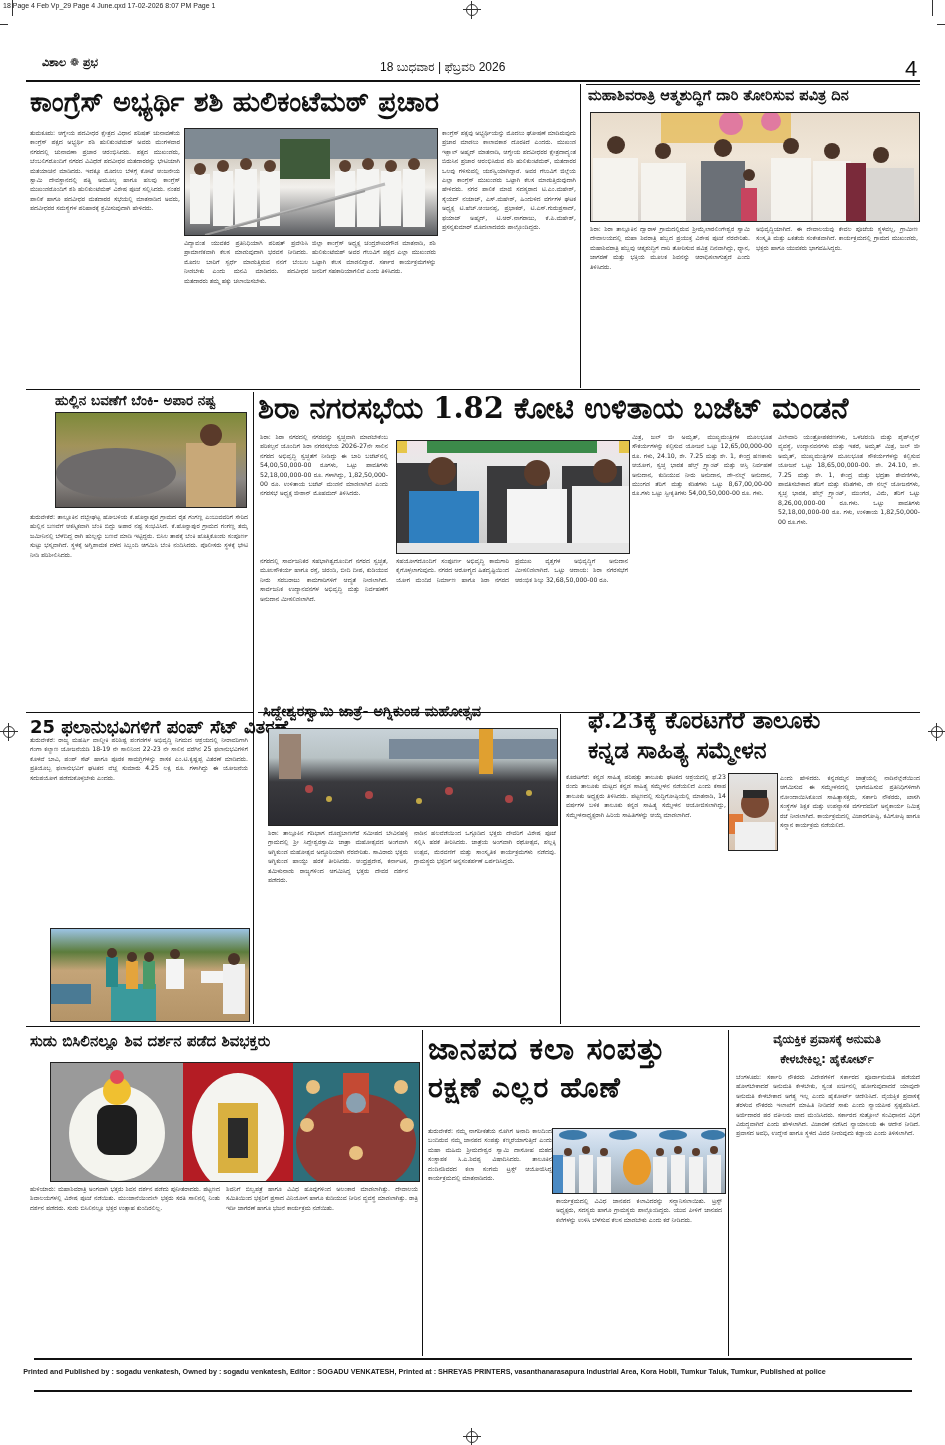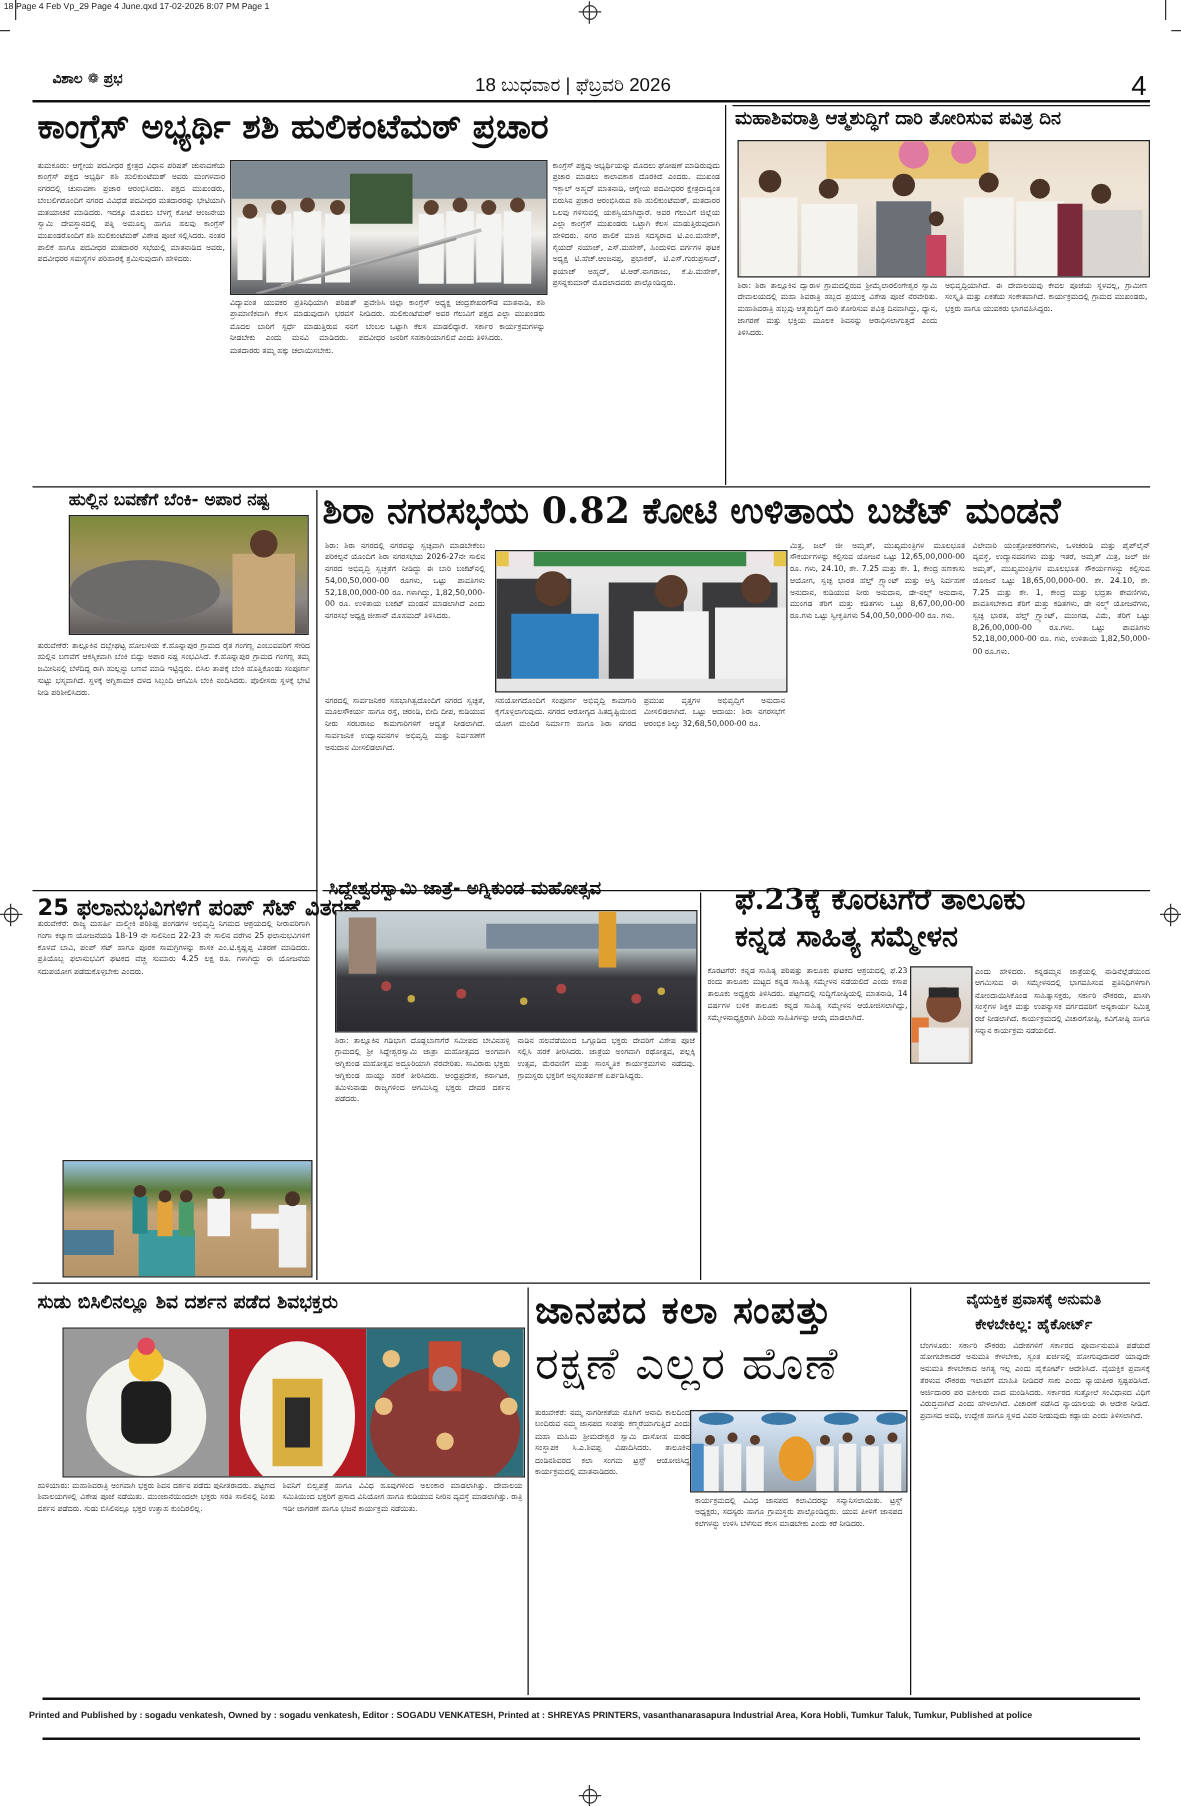--- a/index.html
+++ b/index.html
@@ -4,21 +4,21 @@
 <style>
   html,body{margin:0;padding:0;background:#fff;}
   body{width:945px;height:1445px;position:relative;overflow:hidden;font-family:"DejaVu Sans",sans-serif;color:#111;}
   .abs{position:absolute;}
   .slug{left:3px;top:2px;font-size:7px;font-family:"Liberation Sans",sans-serif;color:#222;}
   .regmark{width:10px;height:10px;border:1px solid #333;border-radius:50%;}
   .regmark::before{content:"";position:absolute;left:-4px;top:4px;width:18px;height:1px;background:#333;}
   .regmark::after{content:"";position:absolute;left:4px;top:-4px;width:1px;height:18px;background:#333;}
   .crop{background:#333;}
   .masthead-logo{left:26px;top:56px;font-size:11px;font-weight:bold;font-family:"DejaVu Sans",sans-serif;margin-left:16px;}
-  .masthead-date{left:380px;top:60px;font-size:15px;font-family:"Liberation Sans",sans-serif;}
+  .masthead-date{left:380px;top:60px;font-size:12px;font-family:"Liberation Sans",sans-serif;}
   .page-num{left:905px;top:56px;font-size:22px;font-family:"Liberation Sans",sans-serif;}
   .rule{background:#111;}
   .vrule{background:#111;width:1px;}
   .headline{font-weight:bold;white-space:nowrap;line-height:1;font-family:"DejaVu Serif",serif;}
   .subhead{font-weight:bold;white-space:nowrap;line-height:1;font-family:"DejaVu Sans",sans-serif;}
   .body{font-size:6.2px;line-height:9.4px;text-align:justify;color:#222;overflow:hidden;font-family:"DejaVu Sans",sans-serif;}
   .photo{overflow:hidden;border:1px solid #222;}
   .footer{left:0;width:849px;top:1366px;text-align:center;font-size:7.2px;line-height:11px;font-family:"Liberation Sans",sans-serif;font-weight:bold;color:#222;}
 </style>
 </head>
@@ -118,21 +118,21 @@
       <ellipse cx="60" cy="60" rx="60" ry="25" fill="#6d6a6a"></ellipse>
       <rect x="130" y="30" width="50" height="64" fill="#c8a878"></rect>
       <circle cx="155" cy="22" r="11" fill="#5a3a2a"></circle>
     </svg>
   </div>
   <div class="abs body" style="left:30px;top:512px;width:218px;height:196px;">ತುರುವೇಕೆರೆ: ತಾಲ್ಲೂಕಿನ ದಬ್ಬೇಘಟ್ಟ ಹೋಬಳಿಯ ಕೆ.ಹೊನ್ನಾಪುರ ಗ್ರಾಮದ ರೈತ ಗಂಗಣ್ಣ ಎಂಬುವವರಿಗೆ ಸೇರಿದ ಹುಲ್ಲಿನ ಬಣವೆಗೆ ಆಕಸ್ಮಿಕವಾಗಿ ಬೆಂಕಿ ಬಿದ್ದು ಅಪಾರ ನಷ್ಟ ಸಂಭವಿಸಿದೆ. ಕೆ.ಹೊನ್ನಾಪುರ ಗ್ರಾಮದ ಗಂಗಣ್ಣ ತಮ್ಮ ಜಮೀನಿನಲ್ಲಿ ಬೆಳೆದಿದ್ದ ರಾಗಿ ಹುಲ್ಲನ್ನು ಬಣವೆ ಮಾಡಿ ಇಟ್ಟಿದ್ದರು. ಬಿಸಿಲ ತಾಪಕ್ಕೆ ಬೆಂಕಿ ಹೊತ್ತಿಕೊಂಡು ಸಂಪೂರ್ಣ ಸುಟ್ಟು ಭಸ್ಮವಾಗಿದೆ. ಸ್ಥಳಕ್ಕೆ ಅಗ್ನಿಶಾಮಕ ದಳದ ಸಿಬ್ಬಂದಿ ಆಗಮಿಸಿ ಬೆಂಕಿ ನಂದಿಸಿದರು. ಪೊಲೀಸರು ಸ್ಥಳಕ್ಕೆ ಭೇಟಿ ನೀಡಿ ಪರಿಶೀಲಿಸಿದರು.</div>
 </section>
 <div class="abs vrule" style="left:253px;top:392px;height:632px;"></div>
 
 <section>
-  <div class="abs headline" style="left:258px;top:394px;font-size:29px;">ಶಿರಾ ನಗರಸಭೆಯ 0.82 ಕೋಟಿ ಉಳಿತಾಯ ಬಜೆಟ್ ಮಂಡನೆ</div>
+  <div class="abs headline" style="left:258px;top:394px;font-size:29px;">ಶಿರಾ ನಗರಸಭೆಯ 1.82 ಕೋಟಿ ಉಳಿತಾಯ ಬಜೆಟ್ ಮಂಡನೆ</div>
   <div class="abs body" style="left:260px;top:432px;width:128px;height:118px;">ಶಿರಾ: ಶಿರಾ ನಗರದಲ್ಲಿ ನಗರವನ್ನು ಸ್ವಚ್ಛವಾಗಿ ಮಾಡಬೇಕೆಂಬ ಪರಿಕಲ್ಪನೆ ಯೊಂದಿಗೆ ಶಿರಾ ನಗರಸಭೆಯ 2026-27ನೇ ಸಾಲಿನ ನಗರದ ಅಭಿವೃದ್ಧಿ ಸ್ವಚ್ಛತೆಗೆ ನೀಡಿದ್ದು ಈ ಬಾರಿ ಬಜೆಟ್‌ನಲ್ಲಿ 54,00,50,000-00 ರೂಗಳು, ಒಟ್ಟು ಪಾವತಿಗಳು 52,18,00,000-00 ರೂ. ಗಳಾಗಿದ್ದು, 1,82,50,000-00 ರೂ. ಉಳಿತಾಯ ಬಜೆಟ್ ಮಂಡನೆ ಮಾಡಲಾಗಿದೆ ಎಂದು ನಗರಸಭೆ ಅಧ್ಯಕ್ಷ ಜೀಶಾನ್ ಮೊಹಮದ್ ತಿಳಿಸಿದರು.</div>
   <div class="abs photo" style="left:396px;top:440px;width:232px;height:112px;background:linear-gradient(180deg,#f0e4e8 0%,#e8e8e8 20%,#c9c9c9 100%);">
     <svg width="232" height="112">
       <rect x="30" y="0" width="170" height="12" fill="#3c8a4a"></rect>
       <rect x="0" y="0" width="10" height="12" fill="#e6c64a"></rect>
         <rect x="222" y="0" width="10" height="12" fill="#e6c64a"></rect>
       <rect x="0" y="22" width="60" height="90" fill="#3a3a3c"></rect>
         <rect x="90" y="25" width="60" height="87" fill="#3a3a3c"></rect>
         <rect x="165" y="25" width="60" height="87" fill="#3a3a3c"></rect>
       <rect x="12" y="50" width="70" height="62" fill="#2f7fbf"></rect>
@@ -249,21 +249,21 @@
         </g>
     </svg>
   </div>
   <div class="abs body" style="left:30px;top:1184px;width:190px;height:168px;">ಹುಳಿಯಾರು: ಮಹಾಶಿವರಾತ್ರಿ ಅಂಗವಾಗಿ ಭಕ್ತರು ಶಿವನ ದರ್ಶನ ಪಡೆದು ಪುನೀತರಾದರು. ಪಟ್ಟಣದ ಶಿವಾಲಯಗಳಲ್ಲಿ ವಿಶೇಷ ಪೂಜೆ ನಡೆಯಿತು. ಮುಂಜಾನೆಯಿಂದಲೇ ಭಕ್ತರು ಸರತಿ ಸಾಲಿನಲ್ಲಿ ನಿಂತು ದರ್ಶನ ಪಡೆದರು. ಸುಡು ಬಿಸಿಲಿನಲ್ಲೂ ಭಕ್ತರ ಉತ್ಸಾಹ ಕುಂದಿರಲಿಲ್ಲ.</div>
   <div class="abs body" style="left:226px;top:1184px;width:192px;height:168px;">ಶಿವನಿಗೆ ಬಿಲ್ವಪತ್ರೆ ಹಾಗೂ ವಿವಿಧ ಹೂವುಗಳಿಂದ ಅಲಂಕಾರ ಮಾಡಲಾಗಿತ್ತು. ದೇವಾಲಯ ಸಮಿತಿಯಿಂದ ಭಕ್ತರಿಗೆ ಪ್ರಸಾದ ವಿನಿಯೋಗ ಹಾಗೂ ಕುಡಿಯುವ ನೀರಿನ ವ್ಯವಸ್ಥೆ ಮಾಡಲಾಗಿತ್ತು. ರಾತ್ರಿ ಇಡೀ ಜಾಗರಣೆ ಹಾಗೂ ಭಜನೆ ಕಾರ್ಯಕ್ರಮ ನಡೆಯಿತು.</div>
 </section>
 <div class="abs vrule" style="left:422px;top:1030px;height:326px;"></div>
 
 <section>
   <div class="abs" style="left:428px;top:1034px;font-size:30px;font-family:'DejaVu Sans',sans-serif;font-weight:700;line-height:1;white-space:nowrap;letter-spacing:1px;">ಜಾನಪದ ಕಲಾ ಸಂಪತ್ತು</div>
-  <div class="abs" style="left:428px;top:1074px;font-size:36px;font-family:'DejaVu Sans',sans-serif;font-weight:400;line-height:1;white-space:nowrap;letter-spacing:1px;">ರಕ್ಷಣೆ ಎಲ್ಲರ ಹೊಣೆ</div>
+  <div class="abs" style="left:428px;top:1074px;font-size:28px;font-family:'DejaVu Sans',sans-serif;font-weight:700;line-height:1;white-space:nowrap;letter-spacing:1px;">ರಕ್ಷಣೆ ಎಲ್ಲರ ಹೊಣೆ</div>
   <div class="abs body" style="left:428px;top:1126px;width:124px;height:226px;">ತುರುವೇಕೆರೆ: ನಮ್ಮ ನಾಗರೀಕತೆಯ ನೊಗಿಗೆ ಅನಾದಿ ಕಾಲದಿಂದ ಬಂದಿರುವ ನಮ್ಮ ಜಾನಪದ ಸಂಪತ್ತು ಕಣ್ಮರೆಯಾಗುತ್ತಿದೆ ಎಂದು ಮಹಾ ಮಹಿಮ ಶ್ರೀಮದೇಶ್ವರ ಸ್ವಾಮಿ ದಾಸೋಹ ಮಠದ ಸಂಸ್ಥಾಪಕ ಸಿ.ಎ.ಶಿವಪ್ಪ ವಿಷಾದಿಸಿದರು. ತಾಲೂಕಿನ ದಂಡಿನಶಿವರದ ಕಲಾ ಸಂಗಮ ಟ್ರಸ್ಟ್ ಆಯೋಜಿಸಿದ್ದ ಕಾರ್ಯಕ್ರಮದಲ್ಲಿ ಮಾತನಾಡಿದರು.</div>
   <div class="abs photo" style="left:552px;top:1128px;width:172px;height:64px;background:linear-gradient(180deg,#dfe8f4 0%,#c8d8e8 30%,#9aa6b0 100%);">
     <svg width="172" height="64">
       <g fill="#3c7aaa">
           <ellipse cx="20" cy="6" rx="14" ry="5"></ellipse>
           <ellipse cx="70" cy="6" rx="14" ry="5"></ellipse>
           <ellipse cx="120" cy="6" rx="14" ry="5"></ellipse>
           <ellipse cx="160" cy="6" rx="12" ry="5"></ellipse>
         </g>
       <g fill="#f2f2f2">

